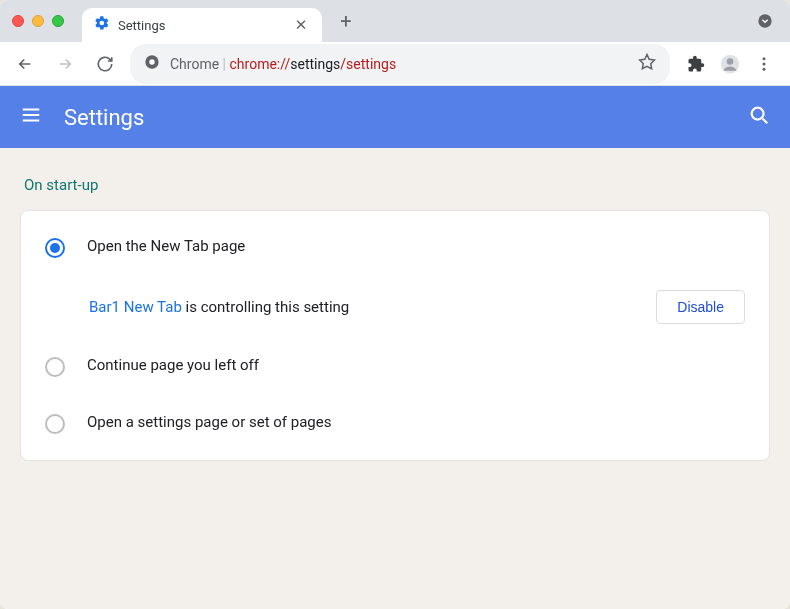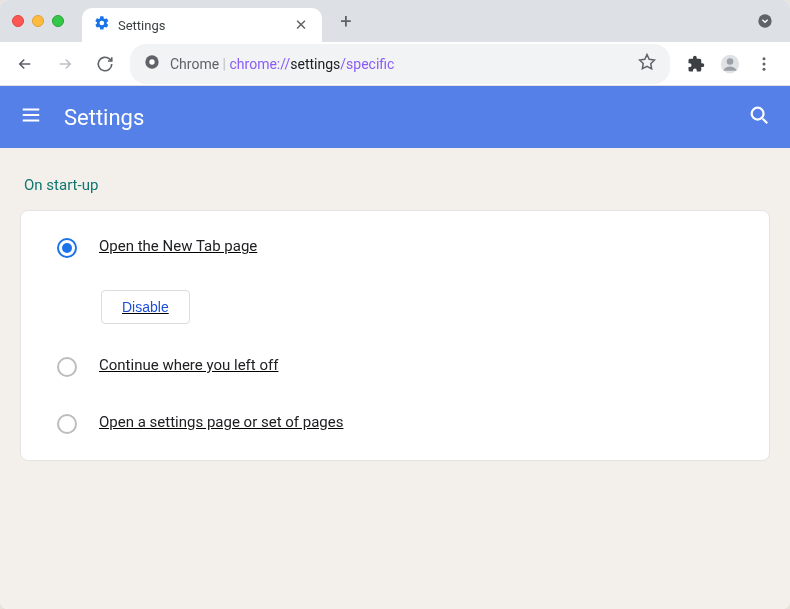--- a/index.html
+++ b/index.html
@@ -96,21 +96,21 @@
       border-radius: 16px;
       display: flex;
       align-items: center;
       padding: 8px 14px;
       gap: 10px;
       font-size: 14px;
       color: #5f6368;
     }
     .omnibox .origin { color: #5f6368; }
     .omnibox .sep { color: #bdbdbd; }
-    .omnibox .path-dim { color: #8b5cf6; }
+    .omnibox .path-dim { color: #b91c1c; }
     .omnibox .path-strong { color: #202124; }
     .omnibox-text { flex: 1; display:flex; align-items:center; white-space:nowrap; overflow:hidden; }
     .star { color: #5f6368; }
     .toolbar-icons {
       display: flex; gap: 14px; align-items: center; padding: 0 6px;
     }
     .toolbar-icons .ticon { width: 20px; height: 20px; display:flex; align-items:center; justify-content:center; color:#5f6368; cursor:pointer;}
     
     .settings-header {
       height: 62px;
@@ -136,22 +136,21 @@
     .section-title {
       font-size: 15px;
       color: #0f766e;
       padding: 0 24px 16px 24px;
     }
     .card {
       background: #fff;
       margin: 0 20px;
       border-radius: 8px;
       border: 1px solid #e4e4e4;
-      padding: 8px 12px;
-      text-decoration: underline;
+      padding: 8px 0;
     }
     .option {
       display: flex;
       align-items: flex-start;
       padding: 18px 24px;
       gap: 22px;
     }
     .radio {
       width: 20px; height: 20px;
       border: 2px solid #bdbdbd;
@@ -248,21 +247,21 @@
         <svg width="16" height="16" viewBox="0 0 24 24">
             <circle cx="12" cy="12" r="10" fill="#5f6368"></circle>
             <circle cx="12" cy="12" r="4" fill="#fff"></circle>
           </svg>
       </span>
       <div class="omnibox-text">
         <span class="origin">Chrome</span>
         <span class="sep">&nbsp;|&nbsp;</span>
         <span class="path-dim">chrome://</span>
           <span class="path-strong">settings</span>
-          <span class="path-dim">/specific</span>
+          <span class="path-dim">/settings</span>
       </div>
       <span class="star">
         <svg width="18" height="18" viewBox="0 0 24 24" fill="none" stroke="#5f6368" stroke-width="2">
             <path d="M12 2l2.9 6.3L22 9.3l-5 4.9 1.2 7-6.2-3.3L5.8 21 7 14 2 9.3l7.1-1z"></path>
           </svg>
       </span>
     </div>
     <div class="toolbar-icons">
       <div class="ticon">
         <svg viewBox="0 0 24 24" width="18" height="18" fill="#3c4043">
@@ -307,27 +306,30 @@
     <div class="card">
 
       <div class="option">
         <div class="radio selected"></div>
         <div class="option-body">
           <div class="option-label">Open the New Tab page</div>
         </div>
       </div>
 
       <div class="controlled">
+        <div class="controlled-text">
+          <span class="ext-link">Bar1 New Tab</span><span> is controlling this setting</span>
+        </div>
         <button class="disable-btn">Disable</button>
       </div>
 
       <div class="option">
         <div class="radio"></div>
         <div class="option-body">
-          <div class="option-label">Continue where you left off</div>
+          <div class="option-label">Continue page you left off</div>
         </div>
       </div>
 
       <div class="option">
         <div class="radio"></div>
         <div class="option-body">
           <div class="option-label">Open a settings page or set of pages</div>
         </div>
       </div>
 

